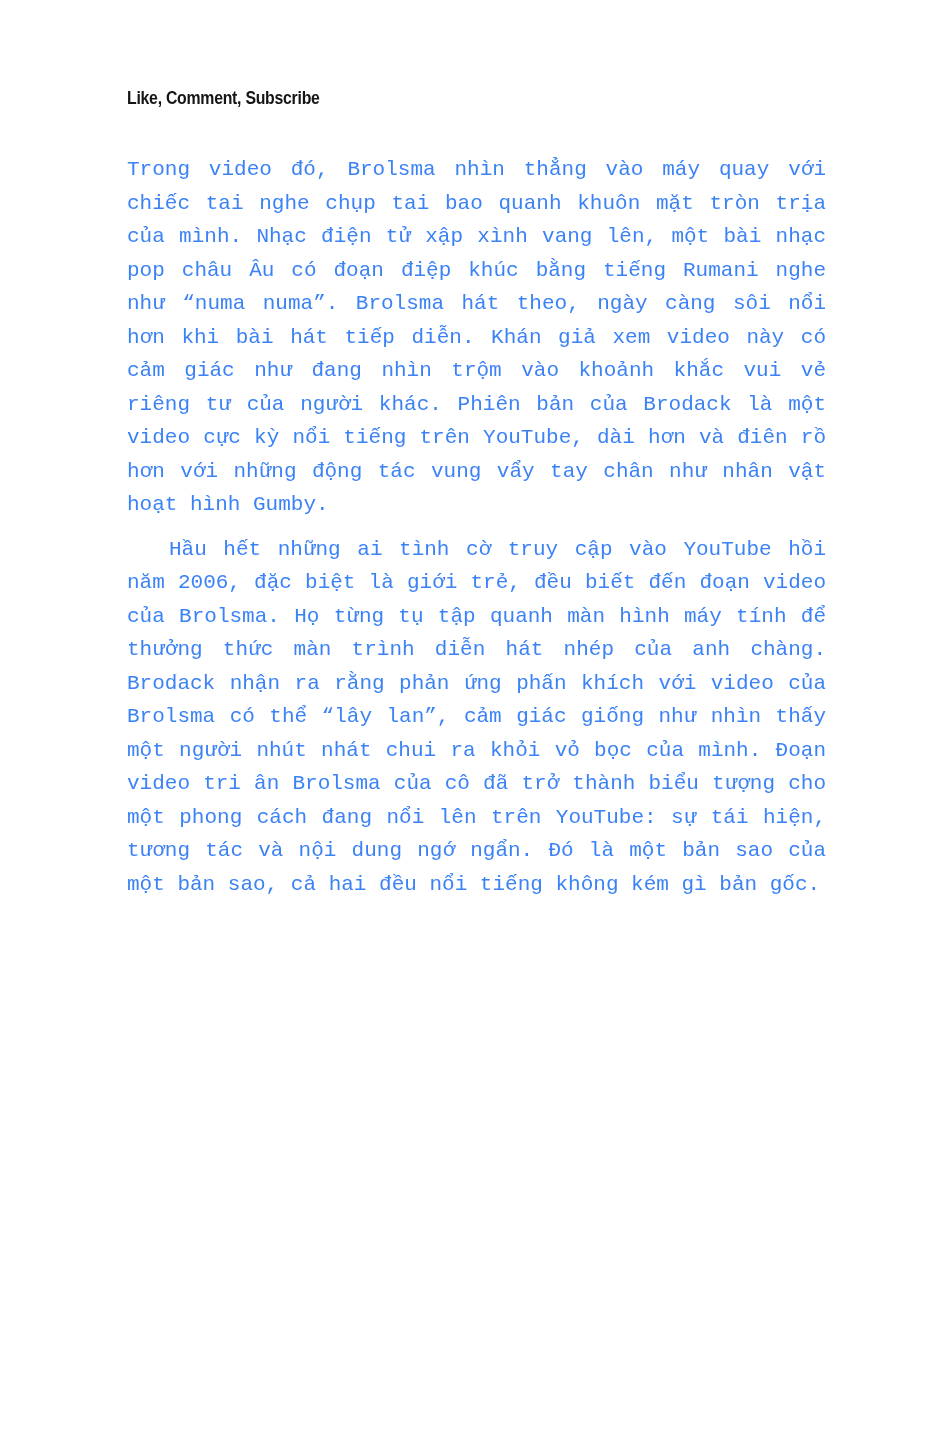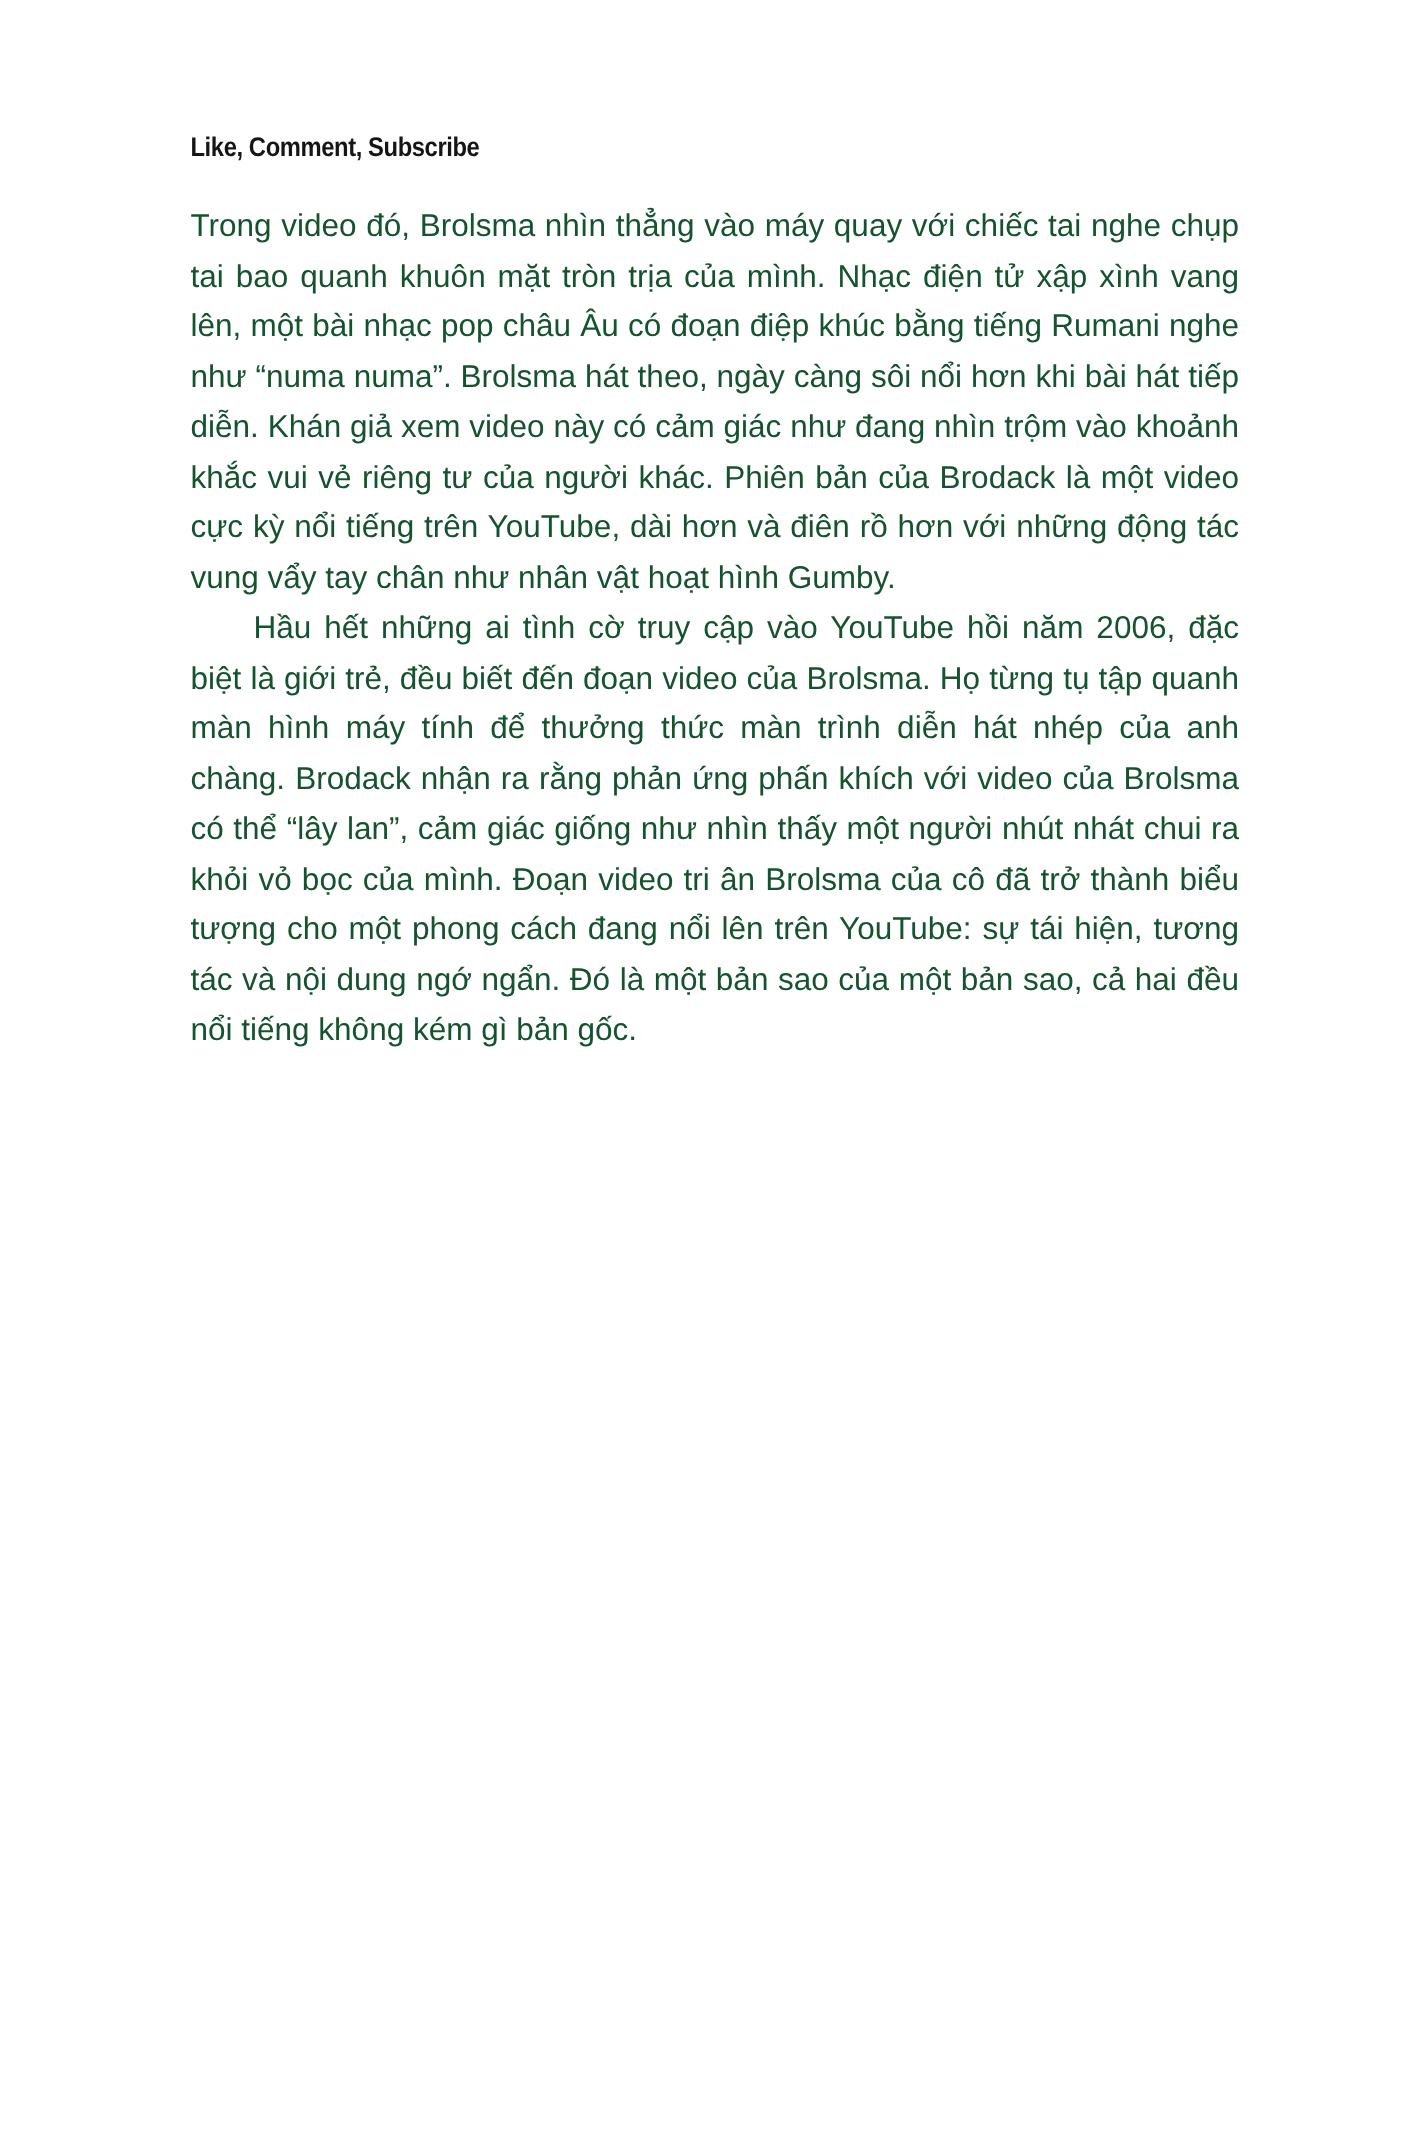--- a/index.html
+++ b/index.html
@@ -24,32 +24,33 @@
       font-size: 18px;
       letter-spacing: -0.3px;
       transform: scaleX(0.88);
       transform-origin: left center;
       color: #151515;
       white-space: nowrap;
     }
     .body-text {
       position: absolute;
       left: 127px;
-      top: 134px;
+      top: 153px;
       width: 699px;
-      font-family: Liberation Sans, sans-serif;
+      font-family: Liberation Mono, monospace;
       font-size: 21px;
       line-height: 33.5px;
       text-align: justify;
-      color: #14532d;
+      color: #3b82f6;
     }
     .body-text p {
       margin: 0;
     }
     .body-text p.indented {
+      margin-top: 11px;
       text-indent: 42px;
     }
     .page-number {
       position: absolute;
       left: 127px;
       top: 1340px;
       font-family: "Liberation Sans", sans-serif;
       font-weight: 700;
       font-size: 19px;
       color: #151515;

